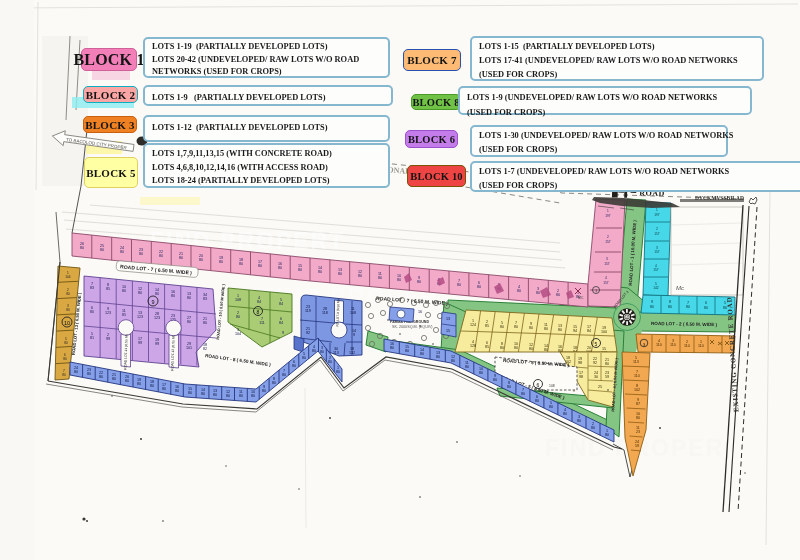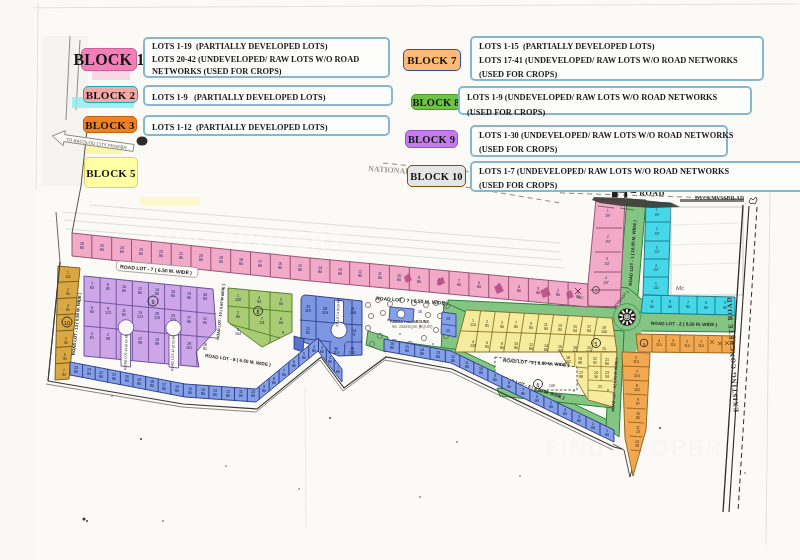--- a/index.html
+++ b/index.html
@@ -688,33 +688,34 @@
 <div class="chip" style="left:81px;top:48px;width:56px;height:23px;background:#f27fb8;border-color:#d06098;font-size:16px">BLOCK 1</div>
 
 <div class="tbox" style="left:143px;top:37px;width:247px;height:41px;line-height:12.5px">LOTS 1-19&nbsp; (PARTIALLY DEVELOPED LOTS)<br>LOTS 20-42 (UNDEVELOPED/ RAW LOTS W/O ROAD<br>NETWORKS (USED FOR CROPS)</div>
 
 <div class="chip" style="left:83px;top:86px;width:55px;height:17px;background:#fca5a5;border-color:#0ab0c0;font-size:11px">BLOCK 2</div>
 
 <div class="tbox" style="left:143px;top:85px;width:250px;height:21px;line-height:17px">LOTS 1-9&nbsp;&nbsp; (PARTIALLY DEVELOPED LOTS)</div>
 
 <div class="chip" style="left:83px;top:116px;width:54px;height:17px;background:#f08122;border-color:#c86010;font-size:11px">BLOCK 3</div>
 
-<div class="tbox" style="left:143px;top:115px;width:247px;height:21px;line-height:17px">LOTS 1-12&nbsp; (PARTIALLY DEVELOPED LOTS)</div>
+<div class="tbox" style="left:143px;top:115px;width:247px;height:27px;line-height:17px">LOTS 1-12&nbsp; (PARTIALLY DEVELOPED LOTS)</div>
 
 <div class="chip" style="left:84px;top:157px;width:54px;height:31px;background:#ffffa3;border-color:#e0d060;font-size:11px">BLOCK 5</div>
 
+<div class="tbox" style="left:143px;top:143px;width:247px;height:45px;line-height:13.5px">LOTS 1,7,9,11,13,15 (WITH CONCRETE ROAD)<br>LOTS 4,6,8,10,12,14,16 (WITH ACCESS ROAD)<br>LOTS 18-24 (PARTIALLY DEVELOPED LOTS)</div>
 
 <div class="chip" style="left:403px;top:49px;width:58px;height:22px;background:#fdba74;border-color:#2850b0;font-size:11px">BLOCK 7</div>
 
 <div class="tbox" style="left:470px;top:36px;width:294px;height:45px;line-height:14px">LOTS 1-15&nbsp; (PARTIALLY DEVELOPED LOTS)<br>LOTS 17-41 (UNDEVELOPED/ RAW LOTS W/O ROAD NETWORKS<br>(USED FOR CROPS)</div>
 
 <div class="chip" style="left:411px;top:94px;width:50px;height:16px;background:#70c247;border-color:#4a9825;font-size:10.5px">BLOCK 8</div>
 
 <div class="tbox" style="left:458px;top:86px;width:294px;height:29px;line-height:15px">LOTS 1-9 (UNDEVELOPED/ RAW LOTS W/O ROAD NETWORKS<br>(USED FOR CROPS)</div>
 
-<div class="chip" style="left:405px;top:130px;width:53px;height:18px;background:#c57ceb;border-color:#9b50cc;font-size:10.5px">BLOCK 9</div>
+<div class="chip" style="left:405px;top:130px;width:53px;height:18px;background:#c57ceb;border-color:#9b50cc;font-size:10.5px">BLOCK 6</div>
 
 <div class="tbox" style="left:470px;top:125px;width:258px;height:32px;line-height:14px">LOTS 1-30 (UNDEVELOPED/ RAW LOTS W/O ROAD NETWORKS<br>(USED FOR CROPS)</div>
 
-<div class="chip" style="left:407px;top:165px;width:59px;height:22px;background:#e5e5e5;border-color:#7a5205;font-size:10.5px">BLOCK 10</div>
+<div class="chip" style="left:407px;top:165px;width:59px;height:22px;background:#ef4444;border-color:#7a5205;font-size:10.5px">BLOCK 10</div>
 
 <div class="tbox" style="left:470px;top:161px;width:350px;height:31px;line-height:14px">LOTS 1-7 (UNDEVELOPED/ RAW LOTS W/O ROAD NETWORKS<br>(USED FOR CROPS)</div>
 </div>
 
 </body></html>

